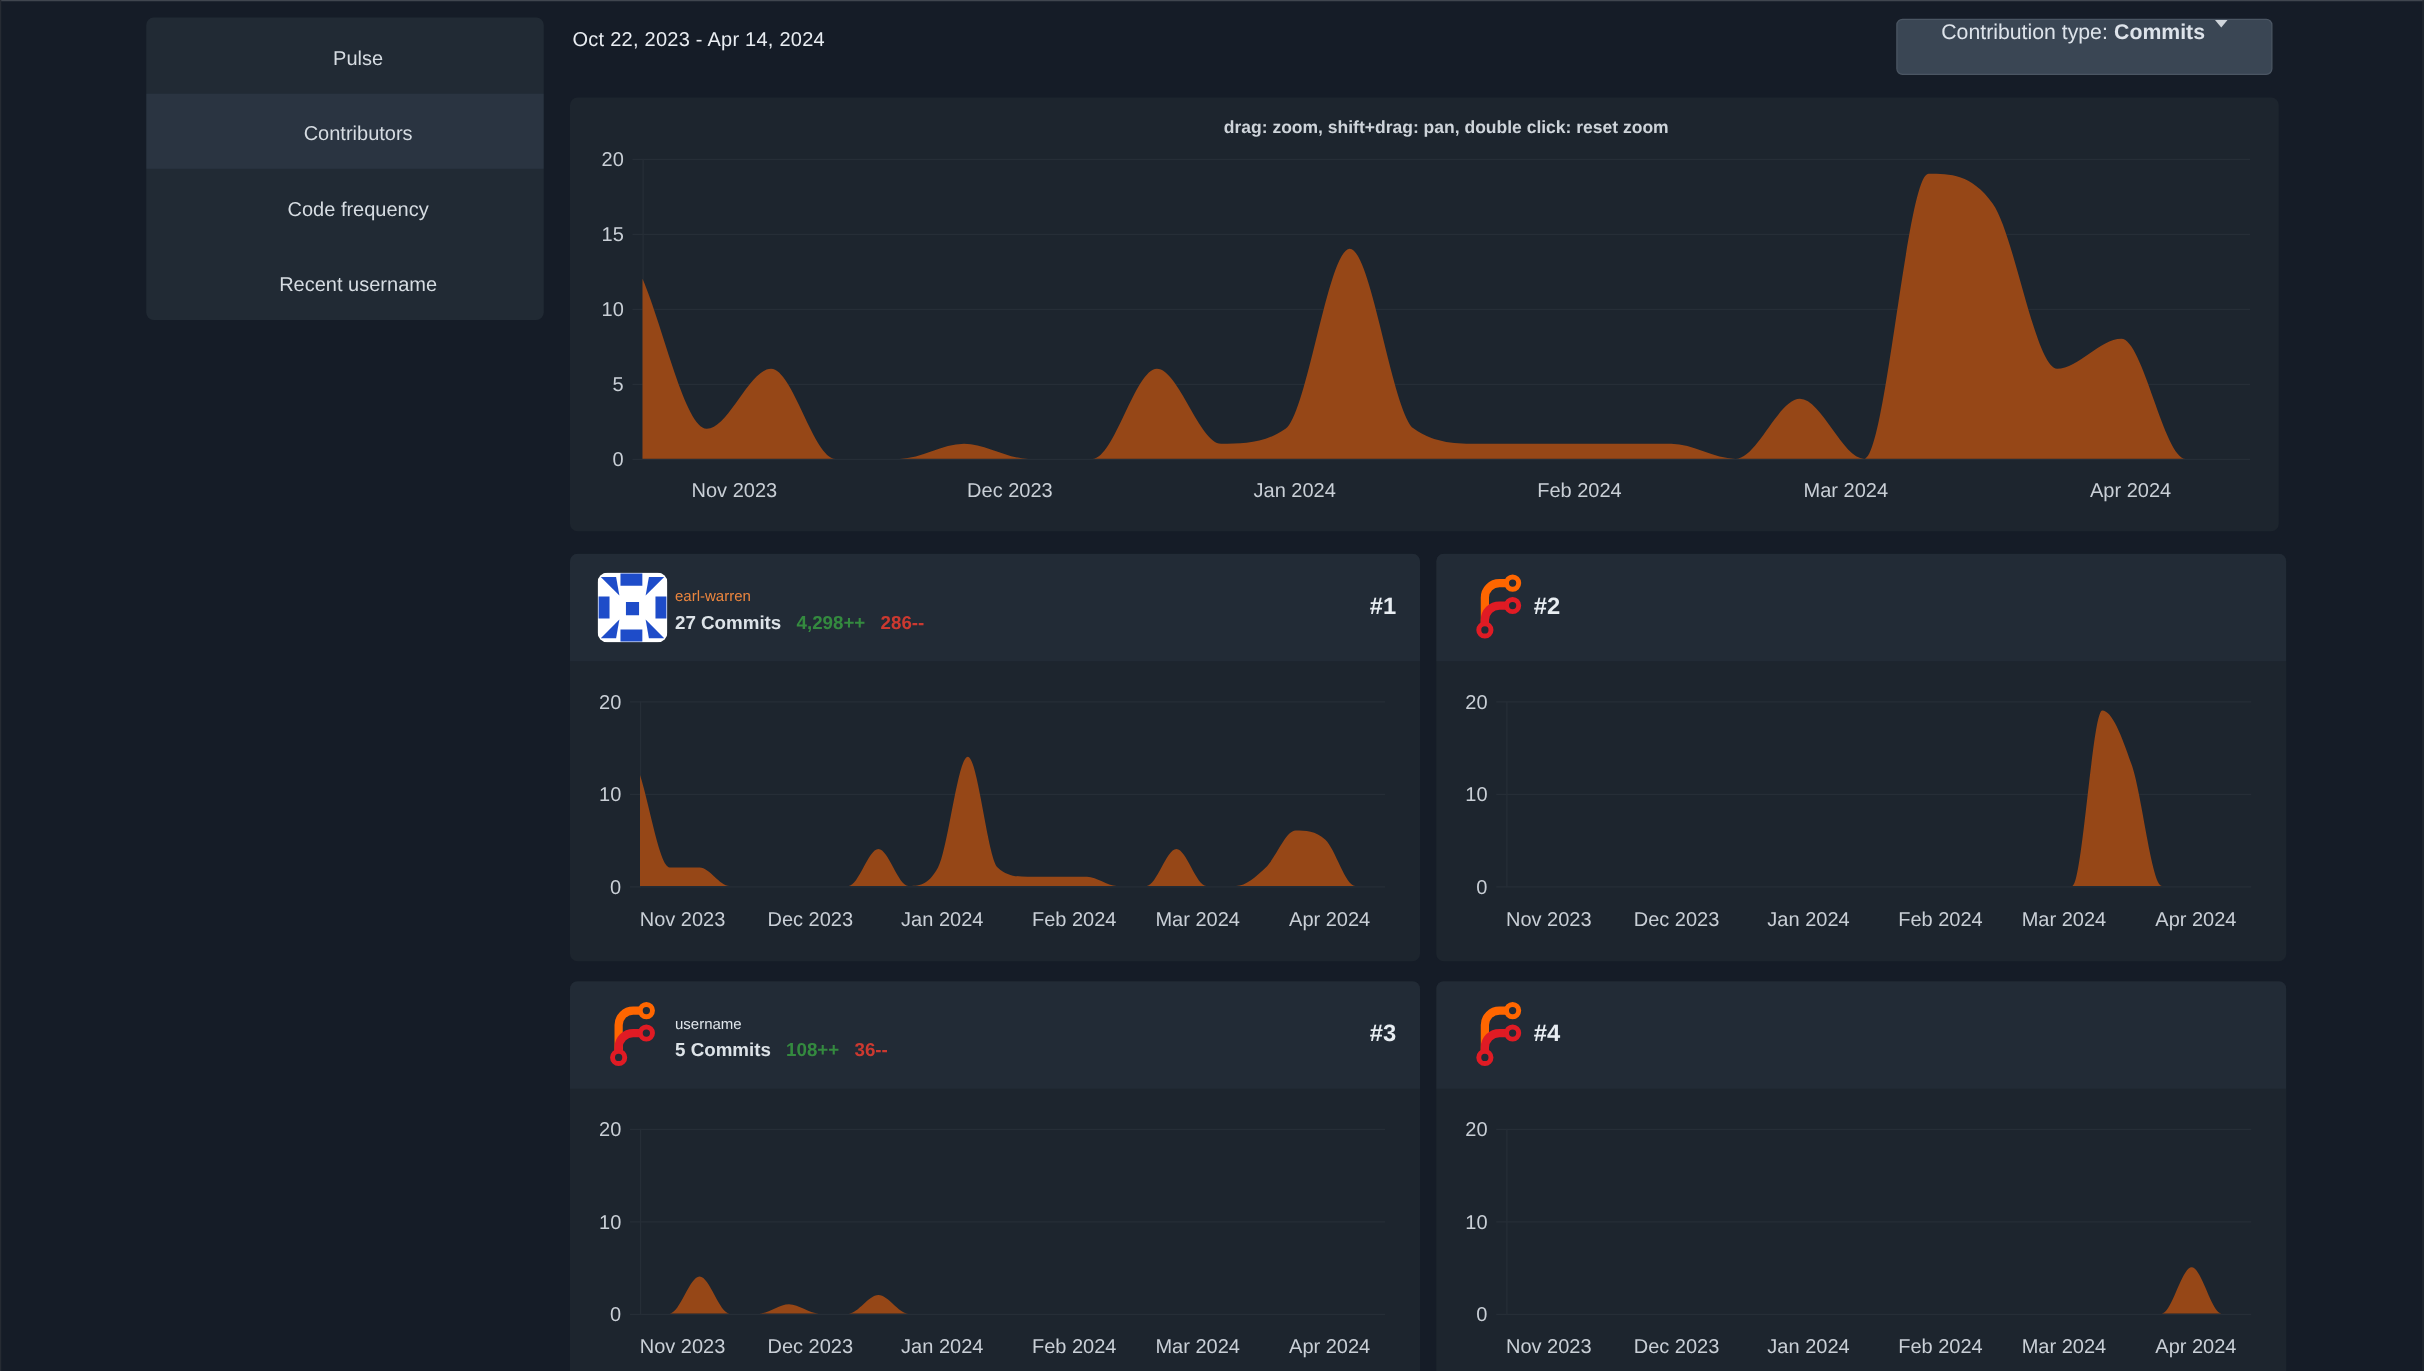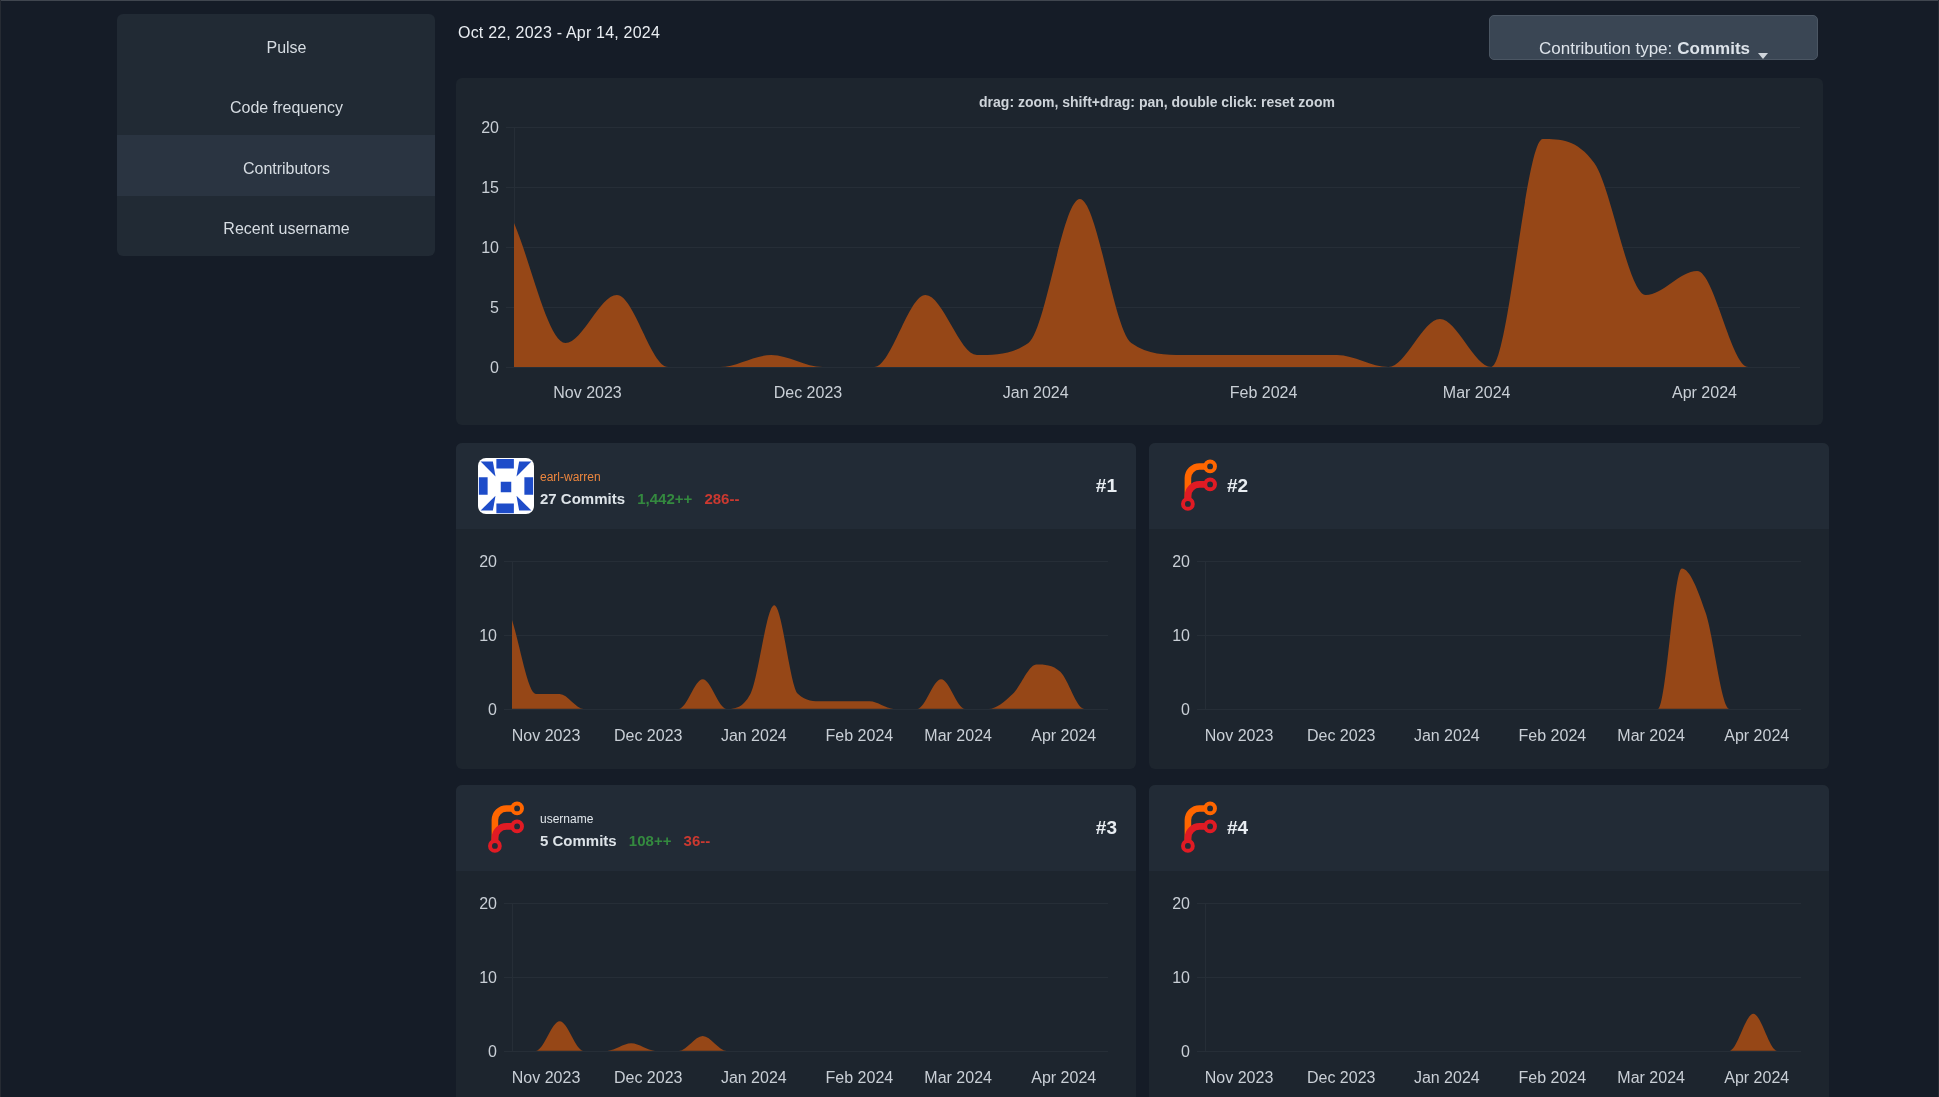--- a/index.html
+++ b/index.html
@@ -61,22 +61,22 @@
   .date-range{
     position:absolute;left:2px;top:24px;
     font-size:16px;color:#e9edf2;font-weight:400;
     letter-spacing:0.2px;
   }
   .contrib-type-btn{
     position:absolute;right:5px;top:15px;height:45px;
     background:var(--btn-bg);
     border:1px solid var(--btn-border);
     border-radius:5px;
-    display:flex;align-items:flex-end;
-    padding:0 49px;
+    display:flex;align-items:flex-start;
+    padding:0 35px;
     font-size:17px;color:#dde3ea;
     cursor:pointer;
   }
   .contrib-type-btn b{margin-left:5px;}
   .caret{
     display:inline-block;margin-left:8px;
     width:0;height:0;
     border-left:5px solid transparent;
     border-right:5px solid transparent;
     border-top:6px solid #cfd5db;
@@ -130,25 +130,25 @@
 <body>
 
 <div class="window-frame-top"></div>
 <div class="window-frame-left"></div>
 <div class="window-frame-right"></div>
 
 <nav class="sidebar-menu" id="sidebar-menu">
     <div class="menu-item">
       <span>Pulse</span>
     </div>
+    <div class="menu-item active">
+      <span>Contributors</span>
+    </div>
     <div class="menu-item">
       <span>Code frequency</span>
-    </div>
-    <div class="menu-item active">
-      <span>Contributors</span>
     </div>
     <div class="menu-item">
       <span>Recent username</span>
     </div>
   </nav>
 
 <div class="main">
   <div class="topbar">
     <h2 class="date-range">Oct 22, 2023 - Apr 14, 2024</h2>
     <button class="contrib-type-btn">
@@ -196,21 +196,21 @@
               <path d="M3 4 L17 4 L20 21 Z" fill="#1e4cc9"></path>
               <path d="M61 4 L47 4 L44 21 Z" fill="#1e4cc9"></path>
               <path d="M3 60 L17 60 L20 43 Z" fill="#1e4cc9"></path>
               <path d="M61 60 L47 60 L44 43 Z" fill="#1e4cc9"></path>
             </svg>
           </span>
       <span class="card-user">
         <a class="user-name link">earl-warren</a>
         <div class="user-stats">
           <span class="commits">27 Commits</span>
-          <span class="add">1,442++</span>
+          <span class="add">4,298++</span>
           <span class="del">286--</span>
         </div>
       </span>
       <span class="rank">#1</span>
     </div>
     <svg class="card-chart" width="680" height="240" viewBox="0 0 680 240">
           <line x1="48" y1="180.5" x2="652" y2="180.5" stroke="#262e37" stroke-width="1"></line>
           <text x="41" y="186" text-anchor="end" font-size="16" fill="#c9cfd6">0</text>
           <line x1="48" y1="106.5" x2="652" y2="106.5" stroke="#262e37" stroke-width="1"></line>
           <text x="41" y="112" text-anchor="end" font-size="16" fill="#c9cfd6">10</text>

